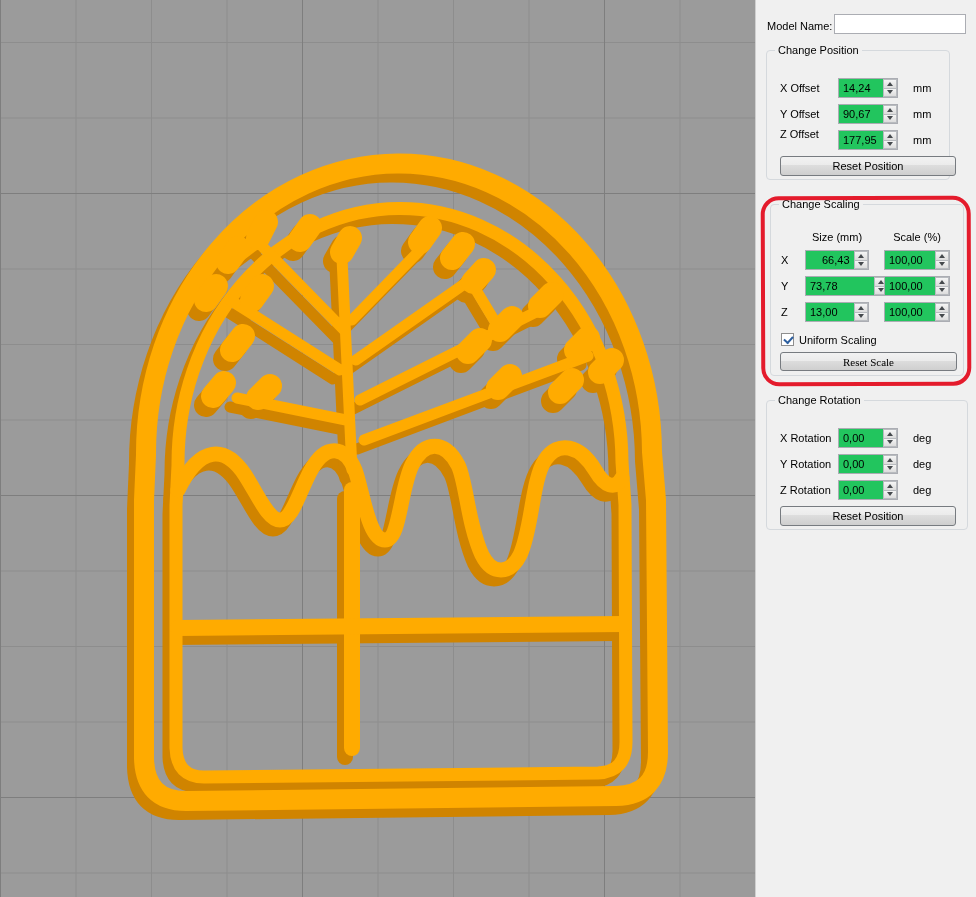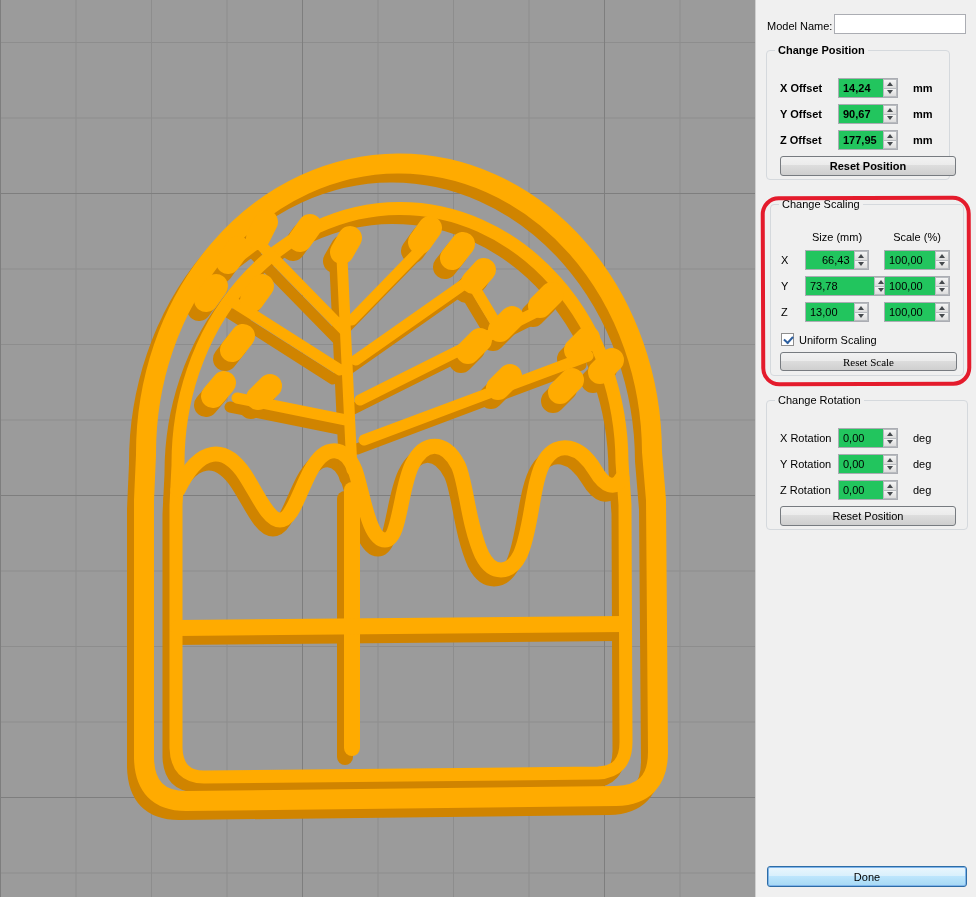--- a/index.html
+++ b/index.html
@@ -105,21 +105,21 @@
       <use href="#cutter" transform="translate(-7,9)" stroke="#d08400"></use>
       <use href="#cutter" stroke="#ffab00"></use>
     </svg>
   </div>
 
   <div id="panel">
 
     <span class="lbl" style="left:11px; top:20px;">Model Name:</span>
     <input class="textbox" style="left: 78px; top: 14px; width: 132px; height: 20px;" value="">
 
-    <div class="group" style="left:10px; top:50px; width:184px; height:130px;font-weight:bold;">
+    <div class="group" style="left:10px; top:50px; width:184px; height:130px;">
       <span class="group-title">Change Position</span>
 
       <span class="lbl" style="left:13px; top:31px;">X Offset</span>
       <div class="spin" style="left:71px; top:27px; width:60px;">
         <span class="spin-val">14,24</span>
         <span class="spin-btns">
           <span class="spin-btn up">
               <span class="tri-up"></span>
             </span>
           <span class="spin-btn dn">
@@ -136,21 +136,21 @@
           <span class="spin-btn up">
               <span class="tri-up"></span>
             </span>
           <span class="spin-btn dn">
               <span class="tri-dn"></span>
             </span>
         </span>
       </div>
       <span class="lbl" style="left:146px; top:57px;">mm</span>
 
-      <span class="lbl" style="left:13px; top:83px;">Z Offset</span>
+      <span class="lbl" style="left:13px; top:77px;">Z Offset</span>
       <div class="spin" style="left:71px; top:79px; width:60px;">
         <span class="spin-val">177,95</span>
         <span class="spin-btns">
           <span class="spin-btn up">
               <span class="tri-up"></span>
             </span>
           <span class="spin-btn dn">
               <span class="tri-dn"></span>
             </span>
         </span>
@@ -291,20 +291,17 @@
             </span>
         </span>
       </div>
       <span class="lbl" style="left:146px; top:83px;">deg</span>
 
       <div class="btn" style="left:13px; top:105px; width:176px; height:20px;">
         <span>Reset Position</span>
       </div>
     </div>
 
-    <div class="btn btn-done" style="left:11px; top:866px; width:200px; height:21px;">
-      <span>Done</span>
-    </div>
   </div>
 
   <div id="red-annotation"></div>
 
 </div>
 
 </body></html>

